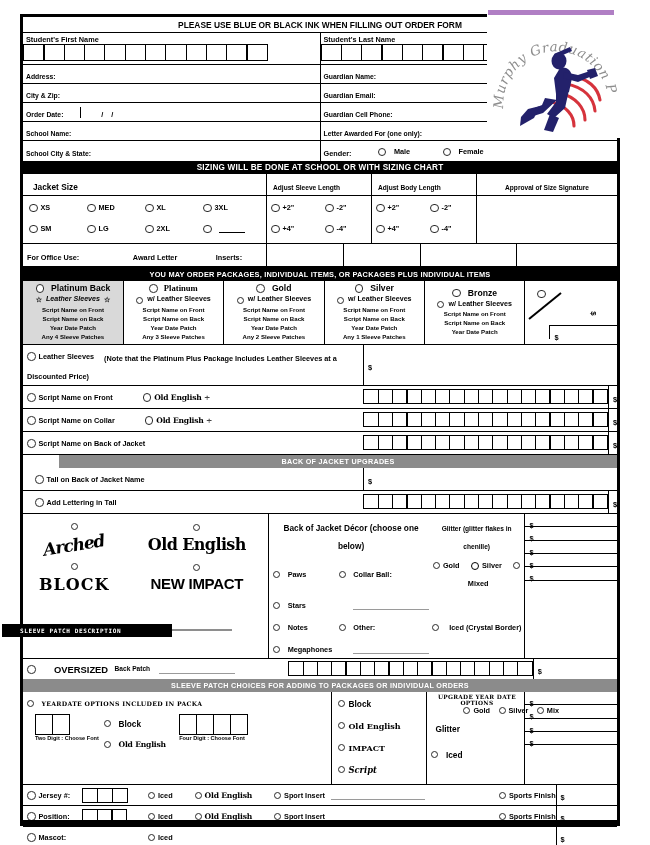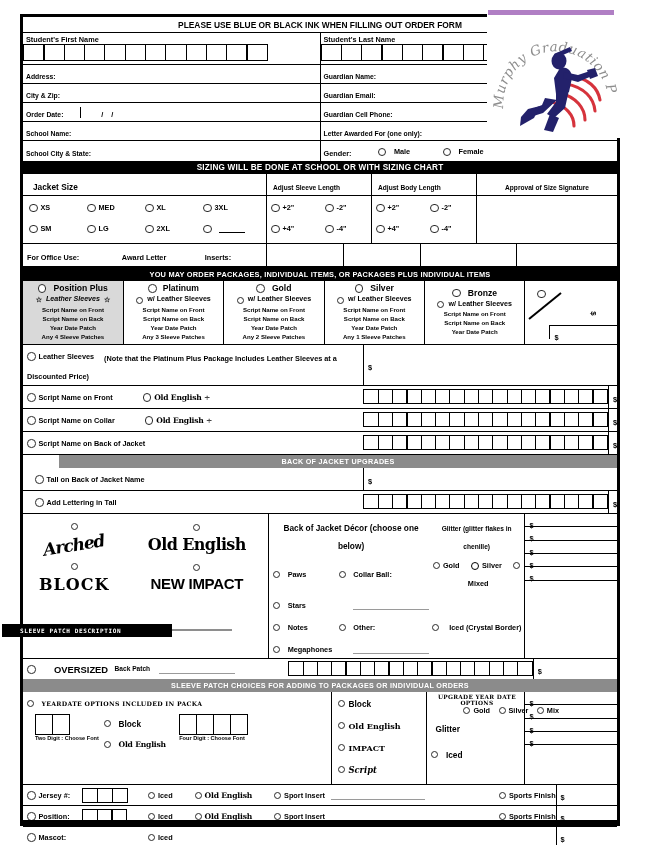--- a/index.html
+++ b/index.html
@@ -271,53 +271,53 @@
         <td></td>
       </tr>
     </tbody>
       </table>
 
     <table style="border-bottom:2.2px solid #000;">
       <tbody>
           <tr>
         <td style="width:41%;padding:2px 0 2px 4px;" class="vr-blk">
           <span class="t7">For Office Use:</span>
-          <span class="t7" style="margin-left:38px;">Award Letter</span>
+          <span class="t7" style="margin-left:49px;">Award Letter</span>
           <span class="t7" style="margin-left:34px;">Inserts:</span>
         </td>
         <td class="vr-blk" style="width:13%;height:13px;"></td>
         <td class="vr-blk" style="width:13%;"></td>
         <td class="vr-blk" style="width:16%;"></td>
         <td></td>
       </tr>
     </tbody>
       </table>
 
     <div class="banner" style="font-size:7.4px;">YOU MAY ORDER PACKAGES, INDIVIDUAL ITEMS, OR PACKAGES PLUS INDIVIDUAL ITEMS</div>
 
     <table style="border-bottom:1.4px solid #000;">
       <tbody>
           <tr id="pkg-row">
             <td class="pkg vr-blk" style="width: 16.9%; background: rgb(217, 217, 217);">
               <div style="display: flex; align-items: center; justify-content: center; gap: 7px;">
                 <span class="rad lg"></span>
-                <span class="ttl">Position Plus</span>
+                <span class="ttl">Platinum Back</span>
               </div>
               <div style="display: flex; align-items: center; justify-content: center; gap: 4px; margin-top: 1px;">
                 <span style="font-size: 7px;">☆</span>
                 <span class="sub" style="font-style: italic;">Leather Sleeves</span>
                 <span style="font-size: 7px;">☆</span>
               </div>
               <div style="margin-top: 1px;">Script Name on Front</div>
               <div style="margin-top: 1px;">Script Name on Back</div>
               <div style="margin-top: 1px;">Year Date Patch</div>
               <div style="margin-top: 1px;">Any 4 Sleeve Patches</div>
             </td>
             <td class="pkg vr-blk" style="width: 16.9%;">
-              <div style="display: flex; align-items: center; justify-content: center; gap: 6px;">
+              <div style="display: flex; align-items: center; justify-content: center; gap: 6px; font-family: Liberation Serif, serif;">
                 <span class="rad lg"></span>
                 <span class="ttl">Platinum</span>
               </div>
               <div style="display: flex; align-items: center; justify-content: center; gap: 4px; margin-top: 1px;">
                 <span class="rad"></span>
                 <span class="sub">w/ Leather Sleeves</span>
               </div>
               <div style="margin-top: 1px;">Script Name on Front</div>
               <div style="margin-top: 1px;">Script Name on Back</div>
               <div style="margin-top: 1px;">Year Date Patch</div>

